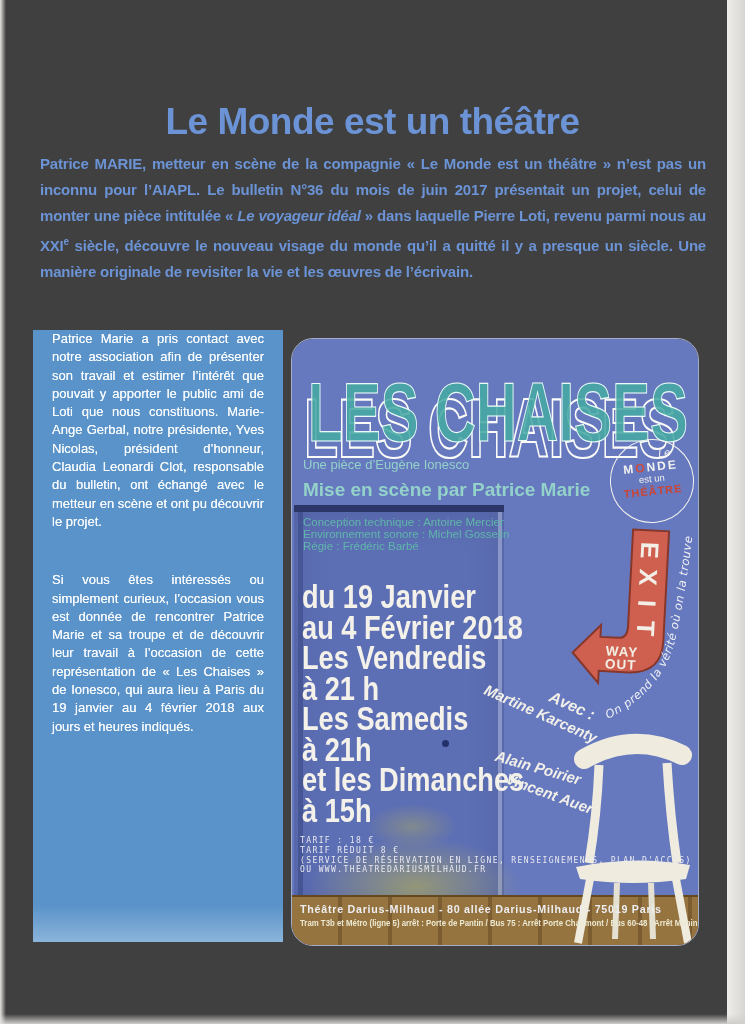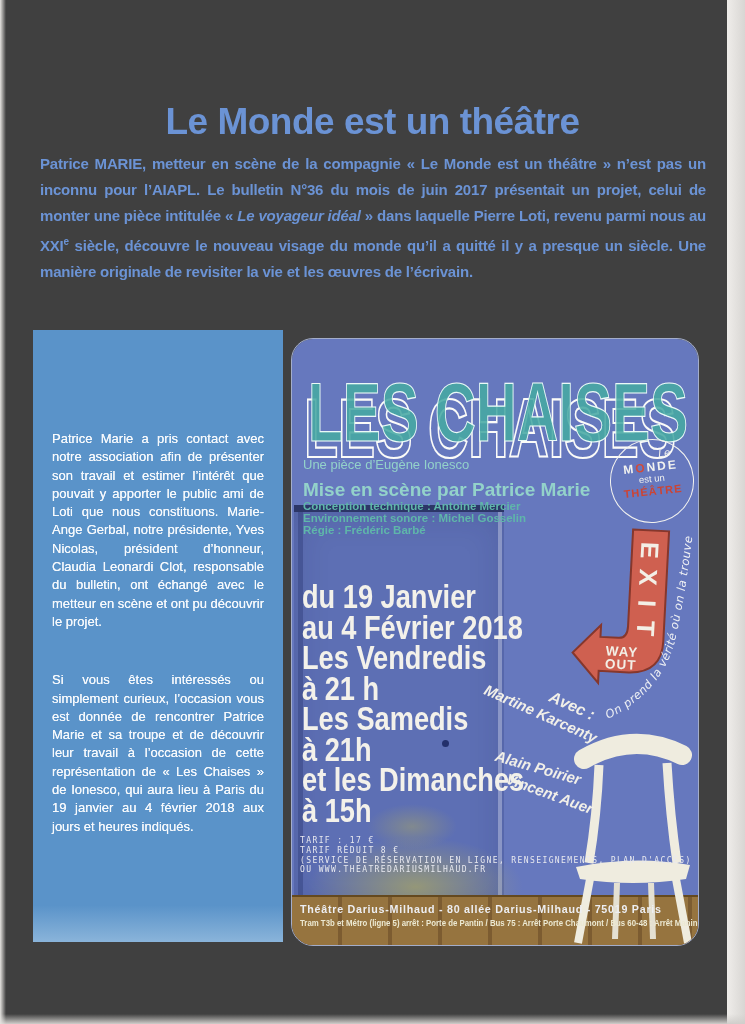--- a/index.html
+++ b/index.html
@@ -21,21 +21,21 @@
   .intro sup{font-size:10px;}
   
   .side-box{
     position:absolute; left:33px; top:330px; width:250px; height:612px;
     background:linear-gradient(to bottom,#5a93c9 0%,#5a93c9 94%,#8ab4da 100%);
   }
   .side-box .txt{
     margin:0 19px; color:#f6f9fc; font-size:13px; line-height:18.3px;
     text-align:justify; text-shadow:0 0 0.6px #f6f9fc;
   }
-  .side-box .p1{padding-top:100px;}
+  .side-box .p1{}
   .side-box .p2{padding-top:40px;}
   
   .poster{
     position:absolute; left:292px; top:339px; width:406px; height:606px;
     background:#6678be; overflow:hidden; outline:1px solid #a3adca;border-radius:21px;
   }
   .door{
     position:absolute; left:2px; top:166px; width:210px; height:394px;
     background:#5d6fb4; border-top:7px solid #2c3667;
     box-shadow:inset 0 0 35px rgba(20,30,80,.18);
@@ -49,21 +49,21 @@
                linear-gradient(#96743f,#7c5c31);
     border-top:2px solid #64491f;
   }
   .smudge1{position:absolute; left:16px; top:498px; width:215px; height:100px;
     background:radial-gradient(closest-side, rgba(196,186,74,.55), rgba(196,186,74,0));}
   .smudge2{position:absolute; left:75px; top:465px; width:90px; height:45px;
     background:radial-gradient(closest-side, rgba(196,186,74,.35), rgba(196,186,74,0));}
   .poster-title-svg{position:absolute; left:4px; top:18px;}
   .subtitle1{position:absolute; left:11px; top:118px; font-size:13px; font-weight:normal; color:#93d2ca;}
   .subtitle2{position:absolute; left:11px; top:140px; font-size:19px; font-weight:bold; color:#93d2ca;}
-  .credits{position:absolute; left:11px; top:162px; font-size:11.5px; font-weight:bold; color:#5fb6aa; line-height:11.8px;}
+  .credits{position:absolute; left:11px; top:178px; font-size:11.5px; font-weight:normal; color:#5fb6aa; line-height:11.8px;}
   
   .logo{
     position:absolute; left:318px; top:100px; width:84px; height:84px;
     border:1.5px solid #f2f2ef; border-radius:50%; transform:rotate(-6deg);
     text-align:center; color:#f2f2ef; line-height:1.15; padding-top:8px; box-sizing:border-box;
   }
   .logo .l1{font-size:11px; font-style:italic; margin-left:30px;}
   .logo .l2{font-size:12px; font-weight:bold; letter-spacing:2px;}
   .logo .l2 .red{color:#d24a38;}
   .logo .l3{font-size:9.5px;}
@@ -180,21 +180,21 @@
     </div>
 
     <div class="cast">
       <span class="avec">Avec :</span>
       <span class="n1">Martine Karcenty</span>
       <span class="n2">Alain Poirier</span>
       <span class="n3">Vincent Auer</span>
     </div>
 
     <div class="tarif">
-      <div>TARIF : 17 €</div>
+      <div>TARIF : 18 €</div>
       <div>TARIF RÉDUIT 8 €</div>
       <div>(SERVICE DE RÉSERVATION EN LIGNE, RENSEIGNEMENTS, PLAN D'ACCÈS)</div>
       <div>OU WWW.THEATREDARIUSMILHAUD.FR</div>
     </div>
 
     <div class="address">Théâtre Darius-Milhaud - 80 allée Darius-Milhaud - 75019 Paris</div>
     <div class="transport">Tram T3b et Métro (ligne 5) arrêt : Porte de Pantin / Bus 75 : Arrêt Porte Chaumont / Bus 60-48 : Arrêt Manin</div>
   </div>
 
   <div class="scan-right"></div>

